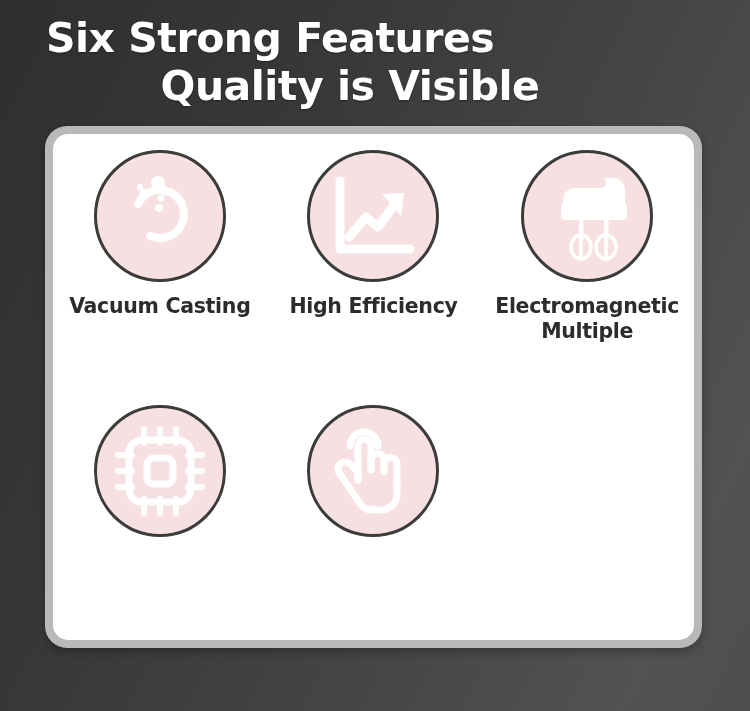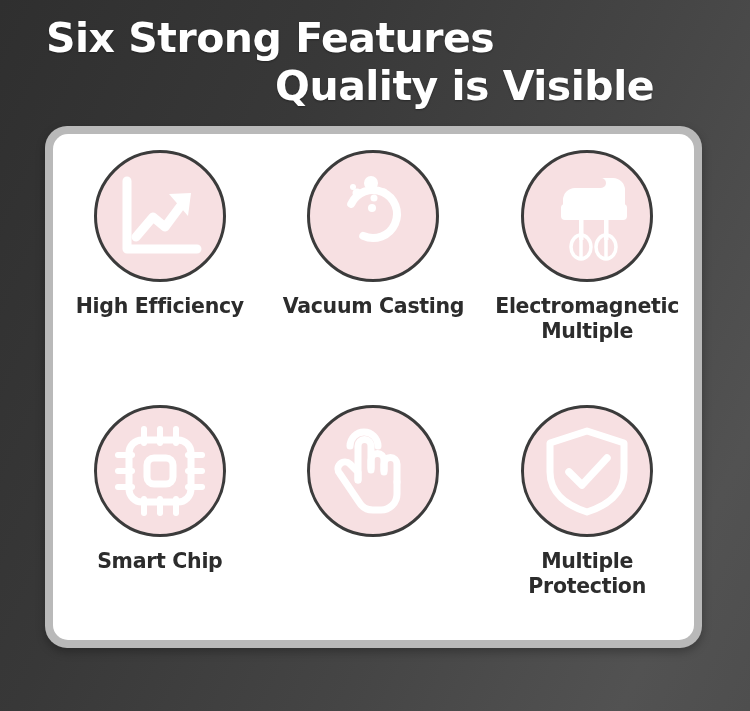--- a/index.html
+++ b/index.html
@@ -37,21 +37,21 @@
     color: #ffffff;
     font-family: "DejaVu Sans", sans-serif;
     font-weight: bold;
     font-size: 41px;
     line-height: 48px;
     letter-spacing: -0.5px;
     white-space: nowrap;
     text-shadow: 0 1px 2px rgba(0,0,0,0.35);
   }
   .headline-line.l1 { text-align: left; }
-  .headline-line.l2 { text-align: right; padding-right: 2px; }
+  .headline-line.l2 { text-align: center; padding-right: 2px; }
 
   
   #card-outer {
     position: absolute;
     left: 45px;
     top: 126px;
     width: 657px;
     height: 522px;
     background: #b9b9b9;
     border-radius: 22px;
@@ -122,45 +122,45 @@
 
   <div id="card-outer">
     <div id="card-inner"></div>
   </div>
 
   <div id="feature-grid">
 
     <div class="feature">
       <div class="circle">
         <span>
-          <svg width="86" height="86" viewBox="0 0 86 86">
-            <path d="M10 8 L10 76 L80 76" fill="none" stroke="#ffffff" stroke-width="9" stroke-linecap="round" stroke-linejoin="round"></path>
-            <path d="M19 64 L36 44 L48 54 L68 27" fill="none" stroke="#ffffff" stroke-width="9" stroke-linecap="round" stroke-linejoin="round"></path>
-            <path d="M52 21 L74 20 L71 43 Z" fill="#ffffff"></path>
-          </svg>
-        </span>
-      </div>
-      <div class="feature-label">High Efficiency</div>
-    </div>
-
-    <div class="feature">
-      <div class="circle">
-        <span>
           <svg width="92" height="92" viewBox="0 0 92 92">
             <path d="M22 44 A24 24 0 1 0 70 44 A24 24 0 1 0 22 44" fill="none" stroke="#ffffff" stroke-width="8" stroke-linecap="round" stroke-dasharray="112 40" transform="rotate(-66 46 44)"></path>
             <circle cx="44" cy="13" r="7" fill="#ffffff"></circle>
             <circle cx="30" cy="23" r="4.5" fill="#ffffff"></circle>
             <circle cx="57" cy="22" r="3.5" fill="#ffffff"></circle>
             <circle cx="47" cy="28" r="3.5" fill="#ffffff"></circle>
             <circle cx="26" cy="17" r="3" fill="#ffffff"></circle>
             <circle cx="45" cy="38" r="4" fill="#ffffff"></circle>
           </svg>
         </span>
       </div>
       <div class="feature-label">Vacuum Casting</div>
+    </div>
+
+    <div class="feature">
+      <div class="circle">
+        <span>
+          <svg width="86" height="86" viewBox="0 0 86 86">
+            <path d="M10 8 L10 76 L80 76" fill="none" stroke="#ffffff" stroke-width="9" stroke-linecap="round" stroke-linejoin="round"></path>
+            <path d="M19 64 L36 44 L48 54 L68 27" fill="none" stroke="#ffffff" stroke-width="9" stroke-linecap="round" stroke-linejoin="round"></path>
+            <path d="M52 21 L74 20 L71 43 Z" fill="#ffffff"></path>
+          </svg>
+        </span>
+      </div>
+      <div class="feature-label">High Efficiency</div>
     </div>
 
     <div class="feature">
       <div class="circle">
         <span>
           <svg width="92" height="92" viewBox="0 0 92 92">
             <path d="M32 8 L72 8 A12 12 0 0 1 84 20 L84 46 L22 46 L22 30
                      A12 12 0 0 1 34 18 L60 18 A4 4 0 0 0 60 8" fill="#ffffff"></path>
             <rect x="20" y="34" width="66" height="16" rx="4" fill="#ffffff"></rect>
             <rect x="38" y="48" width="4.5" height="22" fill="#ffffff"></rect>
@@ -191,48 +191,35 @@
               <line x1="4" y1="62" x2="18" y2="62"></line>
               <line x1="74" y1="30" x2="88" y2="30"></line>
               <line x1="74" y1="46" x2="88" y2="46"></line>
               <line x1="74" y1="62" x2="88" y2="62"></line>
             </g>
             <rect x="15" y="15" width="62" height="62" rx="13" fill="none" stroke="#ffffff" stroke-width="7"></rect>
             <rect x="33" y="33" width="26" height="26" rx="7" fill="none" stroke="#ffffff" stroke-width="7"></rect>
           </svg>
         </span>
       </div>
-      <div class="feature-label">Smart Chip</div>
     </div>
 
     <div class="feature row2">
       <div class="circle">
         <span>
           <svg width="90" height="90" viewBox="0 0 90 90">
             <g fill="none" stroke="#ffffff" stroke-width="7" stroke-linecap="round" stroke-linejoin="round">
               <path d="M22 20 A14 14 0 0 1 50 20"></path>
               <path d="M30 54 L30 20 A6.5 6.5 0 0 1 43 20 L43 44"></path>
               <path d="M43 42 L43 34 A6.5 6.5 0 0 1 56 34 L56 46"></path>
               <path d="M56 44 L56 38 A6.5 6.5 0 0 1 69 38 L69 56"></path>
               <path d="M30 54 L30 46 L22 38 A7 7 0 0 0 12 48
                        L31 76 A16 16 0 0 0 45 84 L53 84
                        A16 16 0 0 0 69 68 L69 56"></path>
             </g>
           </svg>
         </span>
       </div>
     </div>
 
-    <div class="feature row2">
-      <div class="circle">
-        <span>
-          <svg width="90" height="90" viewBox="0 0 90 90">
-            <path d="M45 5 L82 17 L82 46 C82 68 64 80 45 86
-                     C26 80 8 68 8 46 L8 17 Z" fill="none" stroke="#ffffff" stroke-width="7" stroke-linejoin="round"></path>
-            <path d="M27 46 L40 59 L65 32" fill="none" stroke="#ffffff" stroke-width="7.5" stroke-linecap="round" stroke-linejoin="round"></path>
-          </svg>
-        </span>
-      </div>
-      <div class="feature-label">Multiple Protection</div>
-    </div>
 
   </div>
 </div>
 
 </body></html>

